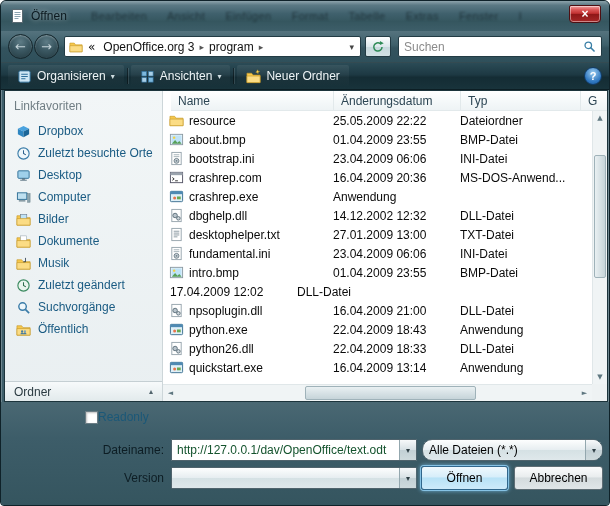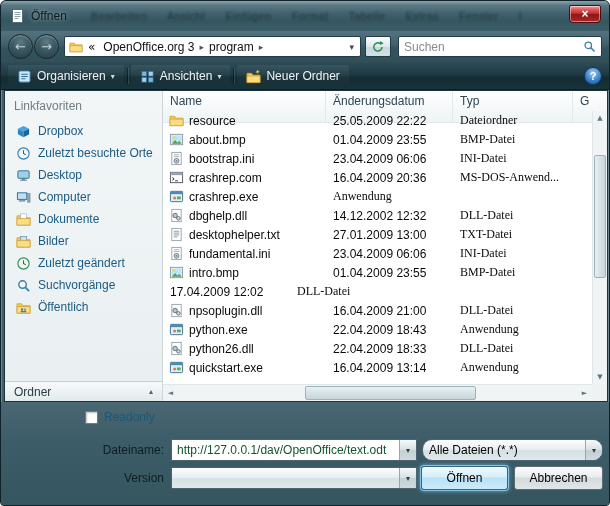--- a/index.html
+++ b/index.html
@@ -124,53 +124,53 @@
   .sb-folders {
     position: absolute; left: 0; right: 0; bottom: 0; height: 20px;
     display: flex; align-items: center; padding: 0 9px; color: #2b3b42;
     background: linear-gradient(180deg,#f7fafb,#e2eaec);
     border-top: 1px solid #c5cfd3;
   }
   .sb-folders .chev { margin-left: auto; font-size: 8px; color: #51646c; }
 
   .filelist { flex: 1; position: relative; background: #fff; }
   .fl-header {
-    position: absolute; top: 0; left: 0; right: 0; height: 32px; display: flex;
+    position: absolute; top: 0; left: 8px; right: 0; height: 20px; display: flex;
     background: linear-gradient(180deg,#ffffff,#f4f8f9 60%,#eef3f5);
     border-bottom: 1px solid #e2e9eb;
   }
   .fl-col { color: #2d4654; padding: 3px 0 0 7px; border-right: 1px solid #e2e9eb; height: 100%; white-space: nowrap; overflow: hidden; }
   .fl-col.c0 { width: 163px; } .fl-col.c1 { width: 127px; } .fl-col.c2 { width: 120px; }
   .fl-col.c3 { flex: 1; border-right: none; }
 
   .fl-rows { position: absolute; top: 20px; left: 0; right: 15px; bottom: 17px; overflow: hidden; }
   .fl-row { display: flex; height: 19px; align-items: center; color: #0a0a0a; }
   .cell { white-space: nowrap; overflow: hidden; }
   .cell.c0 { width: 163px; display: flex; align-items: center; gap: 5px; padding-left: 6px; }
   .cell.c1 { width: 127px; padding-left: 7px; }
-  .cell.c2 { width: 120px; padding-left: 7px; font-family: Liberation Serif, serif; }
+  .cell.c2 { width: 120px; padding-left: 7px; }
   .cell.c3 { flex: 1; }
   .cell .icon svg { width: 15px; height: 15px; display: block; flex: 0 0 auto; }
 
   .vscroll { position: absolute; top: 20px; right: 0; bottom: 17px; width: 15px; background: #f0f4f5; border-left: 1px solid #e0e7e9; }
   .vs-arrow { position: absolute; left: 0; right: 0; height: 14px; font-size: 7px; color: #5f7780; text-align: center; line-height: 14px; }
   .vs-up { top: 0; } .vs-down { bottom: 0; }
   .vs-thumb { position: absolute; left: 1px; right: 1px; top: 16%; height: 45%; border: 1px solid #9fb2b9; border-radius: 2px; background: linear-gradient(90deg,#e9f0f2,#c6d4d9); }
   .hscroll { position: absolute; left: 0; right: 15px; bottom: 0; height: 17px; background: #f0f4f5; border-top: 1px solid #e0e7e9; }
   .hs-arrow { position: absolute; top: 0; bottom: 0; width: 15px; font-size: 7px; color: #5f7780; text-align: center; line-height: 16px; }
   .hs-left { left: 0; } .hs-right { right: 0; }
   .hs-thumb { position: absolute; top: 1px; bottom: 1px; left: 33%; width: 40%; border: 1px solid #9fb2b9; border-radius: 2px; background: linear-gradient(180deg,#e9f0f2,#c6d4d9); }
   .scroll-corner { position: absolute; right: 0; bottom: 0; width: 15px; height: 17px; background: #eef2f3; }
 
   
   .footer {
     position: absolute; left: 0; right: 0; top: 401px; bottom: 0;
     background: linear-gradient(180deg,#4a6873 0%,#3d5d69 35%,#35555f 100%);
   }
-  .readonly { position: absolute; left: 84px; top: 8px; display: flex; align-items: center; gap: 6px; }
+  .readonly { position: absolute; left: 84px; top: 8px; display: flex; align-items: center; }
   .checkbox { width: 13px; height: 13px; background: #fff; border: 1px solid #6b7d85; box-shadow: inset 1px 1px 2px rgba(0,0,0,0.25); }
   .readonly-label { color: #1b5878; }
   .f-lbl { position: absolute; width: 160px; text-align: right; color: #0d1d24; }
   .lbl-filename { left: 3px; top: 41px; }
   .lbl-version  { left: 3px; top: 69px; }
   .combo { position: absolute; height: 22px; border: 1px solid #4f636c; display: flex; align-items: center; border-radius: 1px; overflow: hidden; }
   .combo .arrow {
     width: 17px; align-self: stretch; display: flex; align-items: center; justify-content: center;
     font-size: 8px; color: #2f3f46; border-left: 1px solid #93a7ae;
     background: linear-gradient(180deg,#f7f9fa,#d6e0e4 50%,#c2d0d5 51%,#cedadd);
@@ -326,35 +326,46 @@
                 <rect x="3" y="11" width="7" height="1.2" fill="#5c7683"></rect>
                 <rect x="12.5" y="4" width="2.5" height="9" fill="#8fa6b0" stroke="#55707c" stroke-width=".5"></rect>
               </svg>
             </span>
             <span class="sb-label">Computer</span>
           </div>
           <div class="sb-item">
             <span class="icon">
               <svg viewBox="0 0 16 16">
                 <path d="M1 4h5l1.5 2H15v8H1z" fill="#f7c84c" stroke="#c79a2a" stroke-width=".7"></path>
+                <rect x="5" y="2.5" width="6.5" height="5.5" fill="#bfe3f7" stroke="#678" stroke-width=".6"></rect>
+                <path d="M1 7h14v7H1z" fill="#fbdc84" stroke="#c79a2a" stroke-width=".7"></path>
+              </svg>
+            </span>
+            <span class="sb-label">Bilder</span>
+          </div>
+          <div class="sb-item">
+            <span class="icon">
+              <svg viewBox="0 0 16 16">
+                <path d="M1 4h5l1.5 2H15v8H1z" fill="#f7c84c" stroke="#c79a2a" stroke-width=".7"></path>
                 <rect x="5" y="2" width="6" height="6.5" fill="#fff" stroke="#99a8b0" stroke-width=".6"></rect>
                 <path d="M1 7h14v7H1z" fill="#fbdc84" stroke="#c79a2a" stroke-width=".7"></path>
               </svg>
             </span>
             <span class="sb-label">Dokumente</span>
           </div>
           <div class="sb-item">
             <span class="icon">
               <svg viewBox="0 0 16 16">
                 <path d="M1 4h5l1.5 2H15v8H1z" fill="#f7c84c" stroke="#c79a2a" stroke-width=".7"></path>
-                <rect x="5" y="2.5" width="6.5" height="5.5" fill="#bfe3f7" stroke="#678" stroke-width=".6"></rect>
+                <circle cx="8.8" cy="6.7" r="1.2" fill="#345"></circle>
+                <rect x="9.7" y="2" width=".9" height="4.7" fill="#345"></rect>
                 <path d="M1 7h14v7H1z" fill="#fbdc84" stroke="#c79a2a" stroke-width=".7"></path>
               </svg>
             </span>
-            <span class="sb-label">Bilder</span>
+            <span class="sb-label">Musik</span>
           </div>
           <div class="sb-item">
             <span class="icon">
               <svg viewBox="0 0 16 16">
                 <circle cx="8" cy="8" r="6" fill="#eaf6ee" stroke="#3a8a5f" stroke-width="1.2"></circle>
                 <path d="M8 4.5V8l2.5 1.5" stroke="#2c6e4c" stroke-width="1.1" fill="none"></path>
               </svg>
             </span>
             <span class="sb-label">Zuletzt geändert</span>
           </div>

